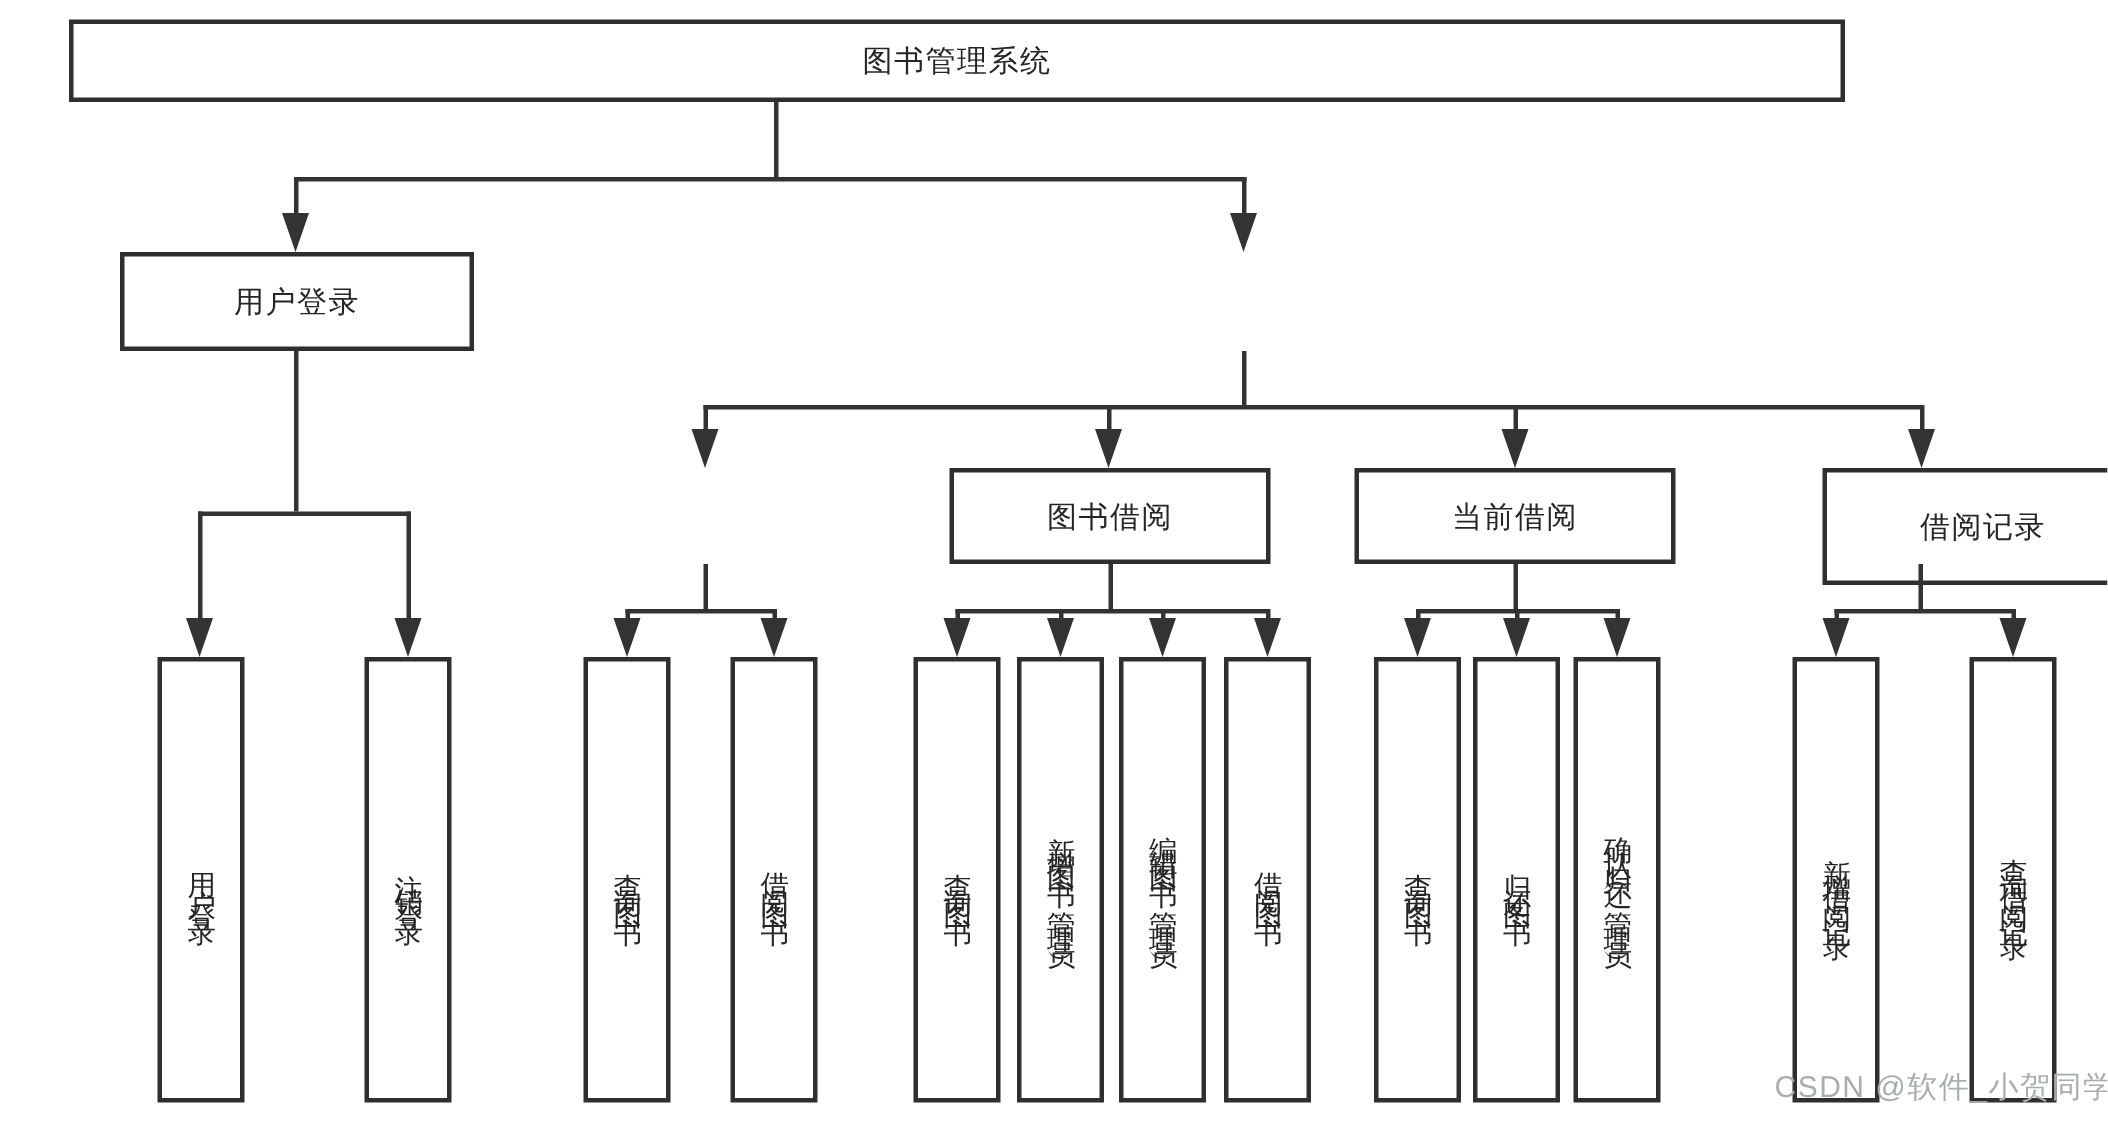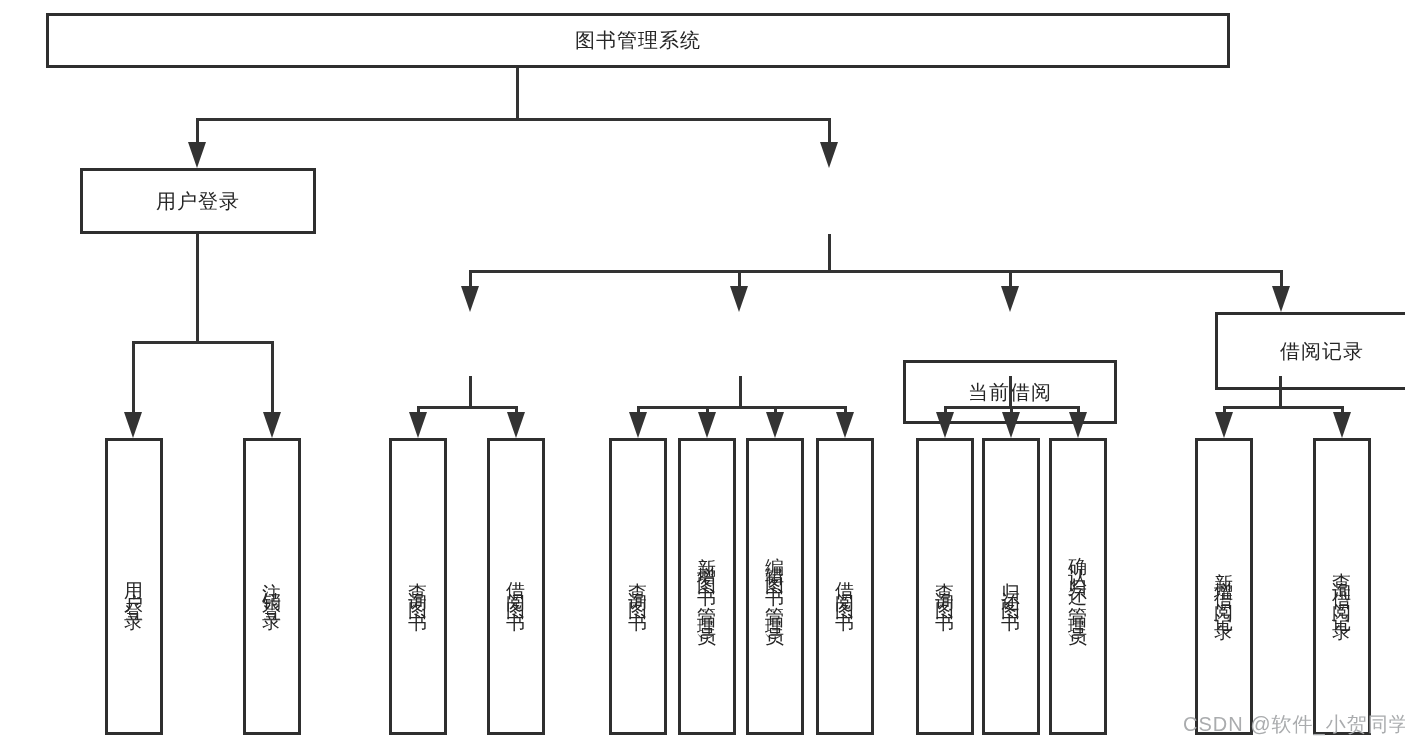--- a/index.html
+++ b/index.html
@@ -74,21 +74,22 @@
   <div class="h" style="left:469px;top:270px;width:813px;"></div>
   <div class="v" style="left:469px;top:270px;height:16px;"></div>
   <div class="ah" style="left:461px;top:286px;"></div>
   <div class="v" style="left:738px;top:270px;height:16px;"></div>
   <div class="ah" style="left:730px;top:286px;"></div>
   <div class="v" style="left:1009px;top:270px;height:16px;"></div>
   <div class="ah" style="left:1001px;top:286px;"></div>
   <div class="v" style="left:1280px;top:270px;height:16px;"></div>
   <div class="ah" style="left:1272px;top:286px;"></div>
 
-  <div class="box" style="left:903px;top:312px;width:214px;height:64px;margin-top:48px;">当前借阅</div>
+  <div class="box" style="left:633px;top:312px;width:214px;height:64px;">图书借阅</div>
+  <div class="box" style="left:903px;top:312px;width:214px;height:64px;">当前借阅</div>
   <div class="box" style="left:1215px;top:312px;width:214px;height:78px;">借阅记录</div>
 
   <div class="v" style="left:469px;top:376px;height:31px;"></div>
   <div class="h" style="left:417px;top:406px;width:101px;"></div>
   <div class="v" style="left:417px;top:406px;height:7px;"></div>
   <div class="ah" style="left:409px;top:412px;"></div>
   <div class="v" style="left:515px;top:406px;height:7px;"></div>
   <div class="ah" style="left:507px;top:412px;"></div>
 
   <div class="v" style="left:739px;top:376px;height:31px;"></div>

